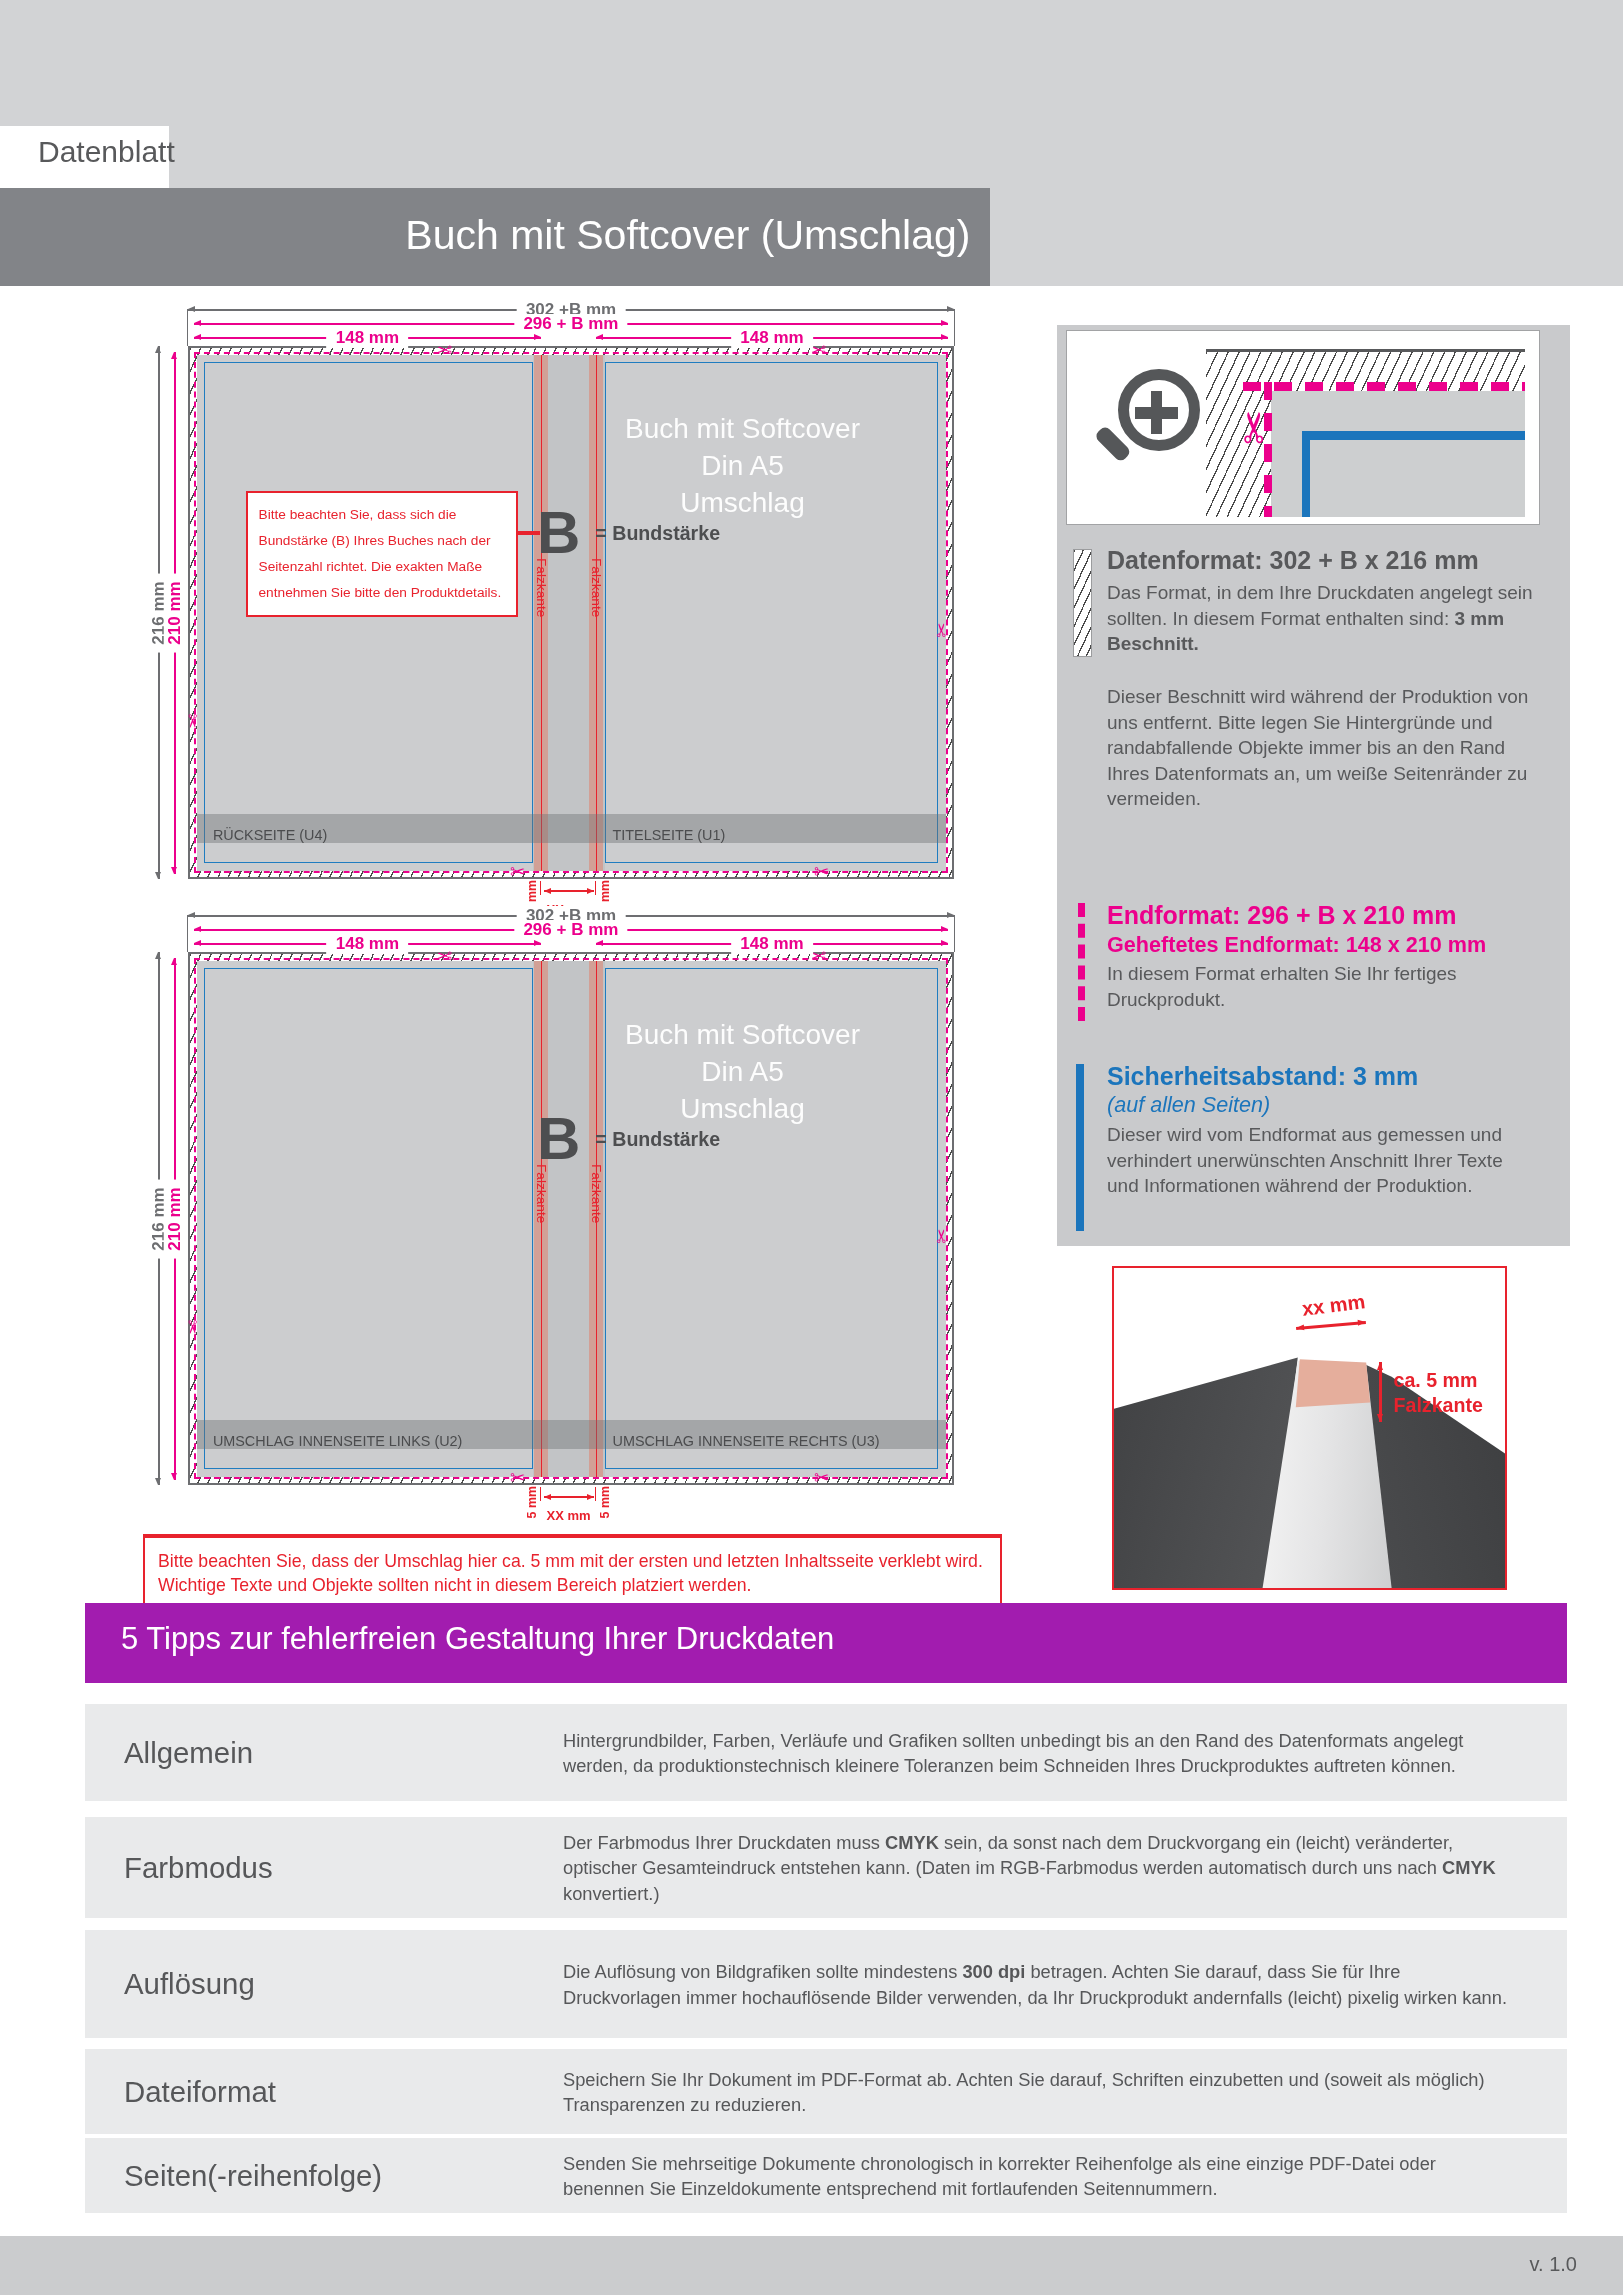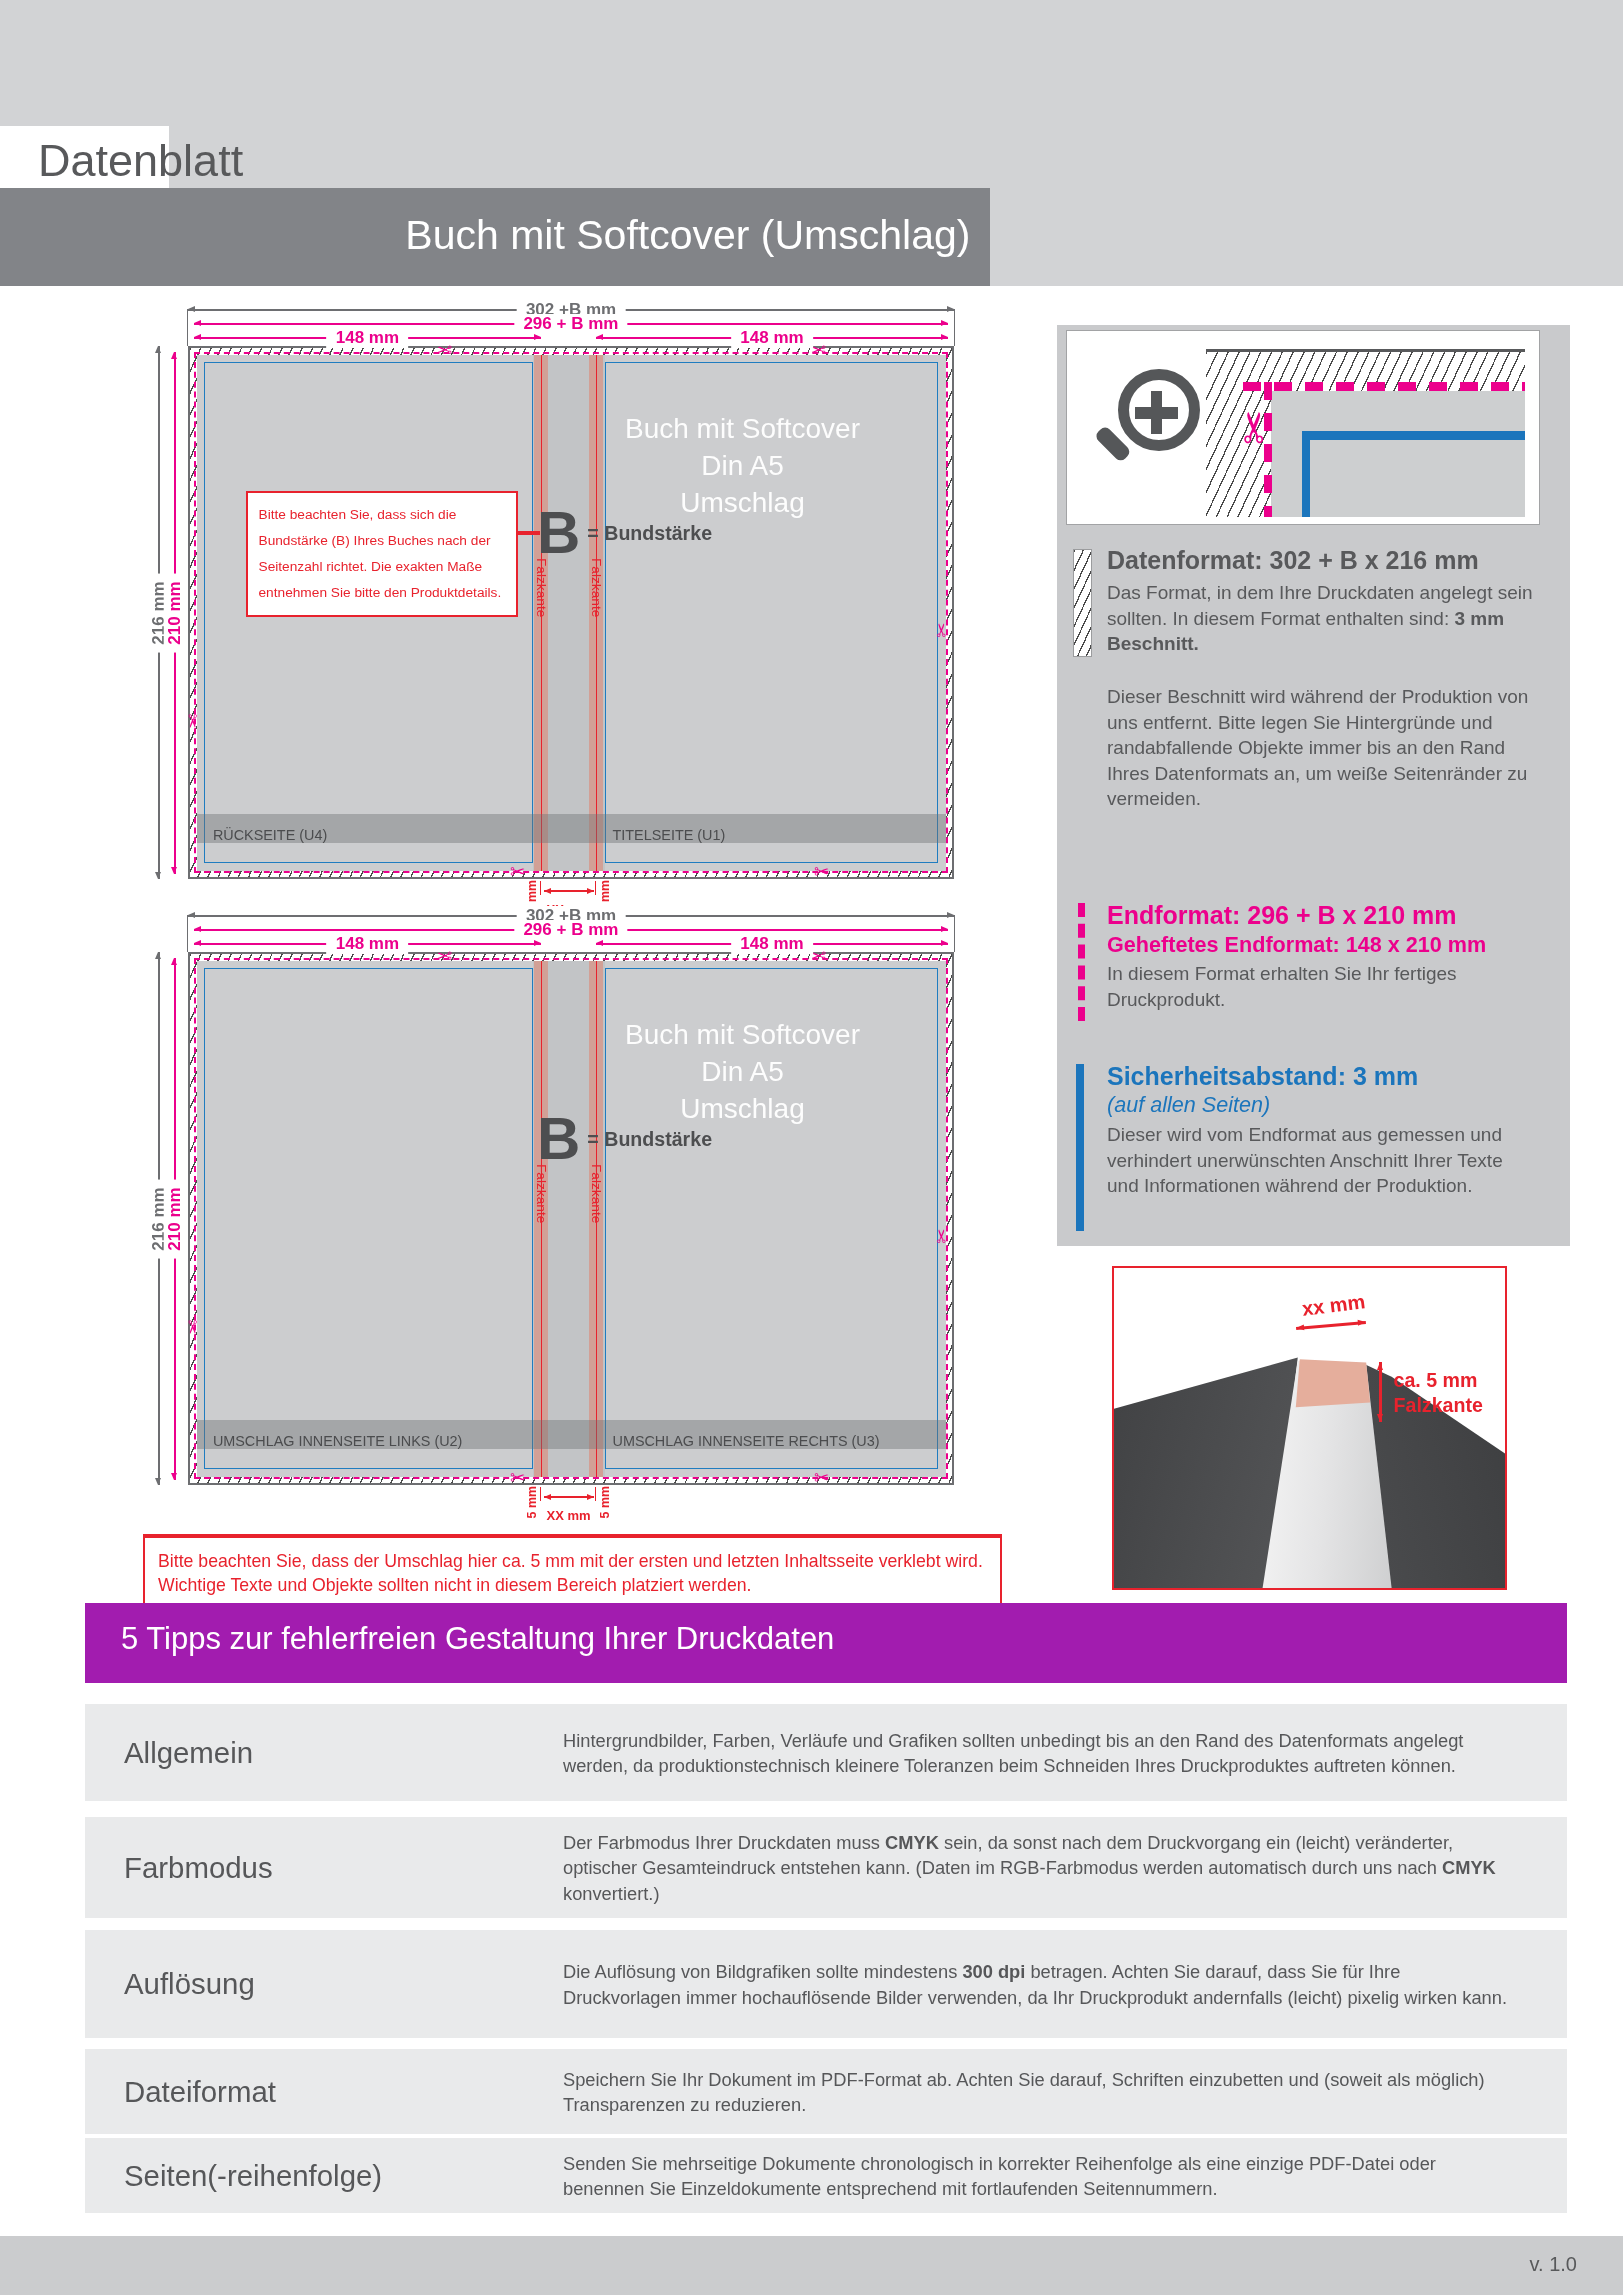--- a/index.html
+++ b/index.html
@@ -7,21 +7,21 @@
     --red:#e8222d; --salmon:rgba(230,118,92,.45); --pagegray:#cccdcf;
   }
   html,body{margin:0;padding:0;background:#fff;}
   .page{position:relative;width:1623px;height:2295px;background:#fff;overflow:hidden;
         font-family:"Liberation Sans", sans-serif;color:var(--ink);}
   .abs{position:absolute;}
 
   
   .top-band{left:0;top:0;width:1623px;height:286px;background:#d2d3d5;}
   .datenblatt-box{left:0;top:126px;width:169px;height:62px;background:#fff;}
-  .datenblatt-box span{position:absolute;left:38px;top:9.2px;font-size:45px;color:var(--ink);}
+  .datenblatt-box span{position:absolute;left:38px;top:9.2px;font-size:30px;color:var(--ink);}
   .title-banner{left:0;top:188px;width:990px;height:98px;background:#828488;}
   .title-banner span{position:absolute;right:19.6px;top:23.6px;font-size:41px;color:#fff;white-space:nowrap;}
 
   
   .dia{position:absolute;left:188px;width:766px;height:533px;}
   .dia-border{position:absolute;inset:0;border:2px solid var(--dimdark);
     background:repeating-linear-gradient(115deg,#4a4a4a 0 1.3px,transparent 1.3px 9.2px);}
   .dia-fill{position:absolute;left:8.5px;top:8.5px;right:8.5px;bottom:8.5px;background:var(--pagegray);}
   .dia-dashed{position:absolute;inset:5.9px;border:2px dashed var(--magenta);}
   .spine{position:absolute;left:345px;top:8.5px;width:72px;bottom:8.5px;background:#c2c4c6;}
@@ -32,21 +32,21 @@
     font-size:13.7px;color:var(--red);white-space:nowrap;}
   .page-blue{position:absolute;top:16.4px;bottom:16.4px;border:1.3px solid #1f7cc0;}
   .page-blue.pl{left:16.4px;right:421px;} .page-blue.pr{left:417px;right:16.4px;}
   .band{position:absolute;left:8.5px;right:8.5px;top:468px;height:29px;background:rgba(110,112,115,.42);}
   .band span{position:absolute;top:13px;font-size:14.4px;color:#4b4c4e;text-align:left;}
   .band .bl{left:16.4px;width:327px;} .band .br{left:416px;width:334px;}
   .cover-title{position:absolute;left:417px;width:275px;top:64px;text-align:center;
     color:#fdfdfd;font-size:28px;line-height:37px;}
   .b-label{position:absolute;left:349px;top:157px;display:flex;align-items:center;white-space:nowrap;}
   .b-label .big-b{font-size:60px;font-weight:bold;color:#4d4e50;line-height:60px;}
-  .b-label .beq{font-size:19.6px;font-weight:bold;color:#4d4e50;margin-left:7px;text-align:center;}
+  .b-label .beq{font-size:19.6px;font-weight:bold;color:#4d4e50;margin-left:15px;text-align:center;}
   .note-box{position:absolute;left:58px;top:145px;width:272px;background:#fff;
     border:2.6px solid var(--red);padding:9.2px 10.5px;box-sizing:border-box;
     font-size:13.7px;line-height:26px;color:var(--red);}
   .note-connector{position:absolute;left:328px;top:185px;width:23.6px;height:3.9px;background:var(--red);}
 
   
   .hdim{position:absolute;height:0;border-top:2px solid var(--c);}
   .hdim::before{content:"";position:absolute;left:0;top:-4.6px;border-top:3.6px solid transparent;
     border-bottom:3.6px solid transparent;border-right:7.9px solid var(--c);}
   .hdim::after{content:"";position:absolute;right:0;top:-4.6px;border-top:3.6px solid transparent;

